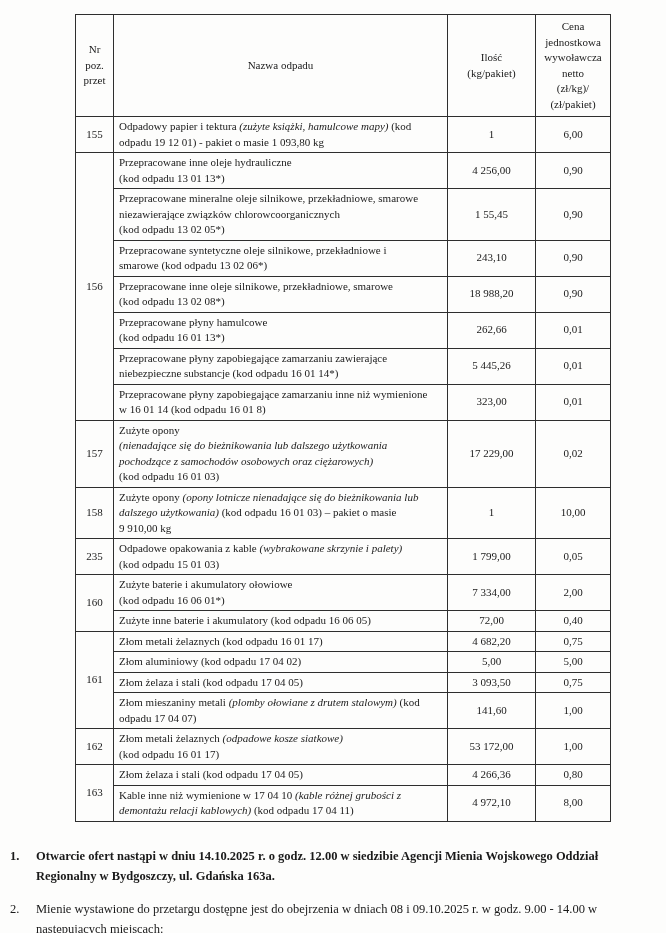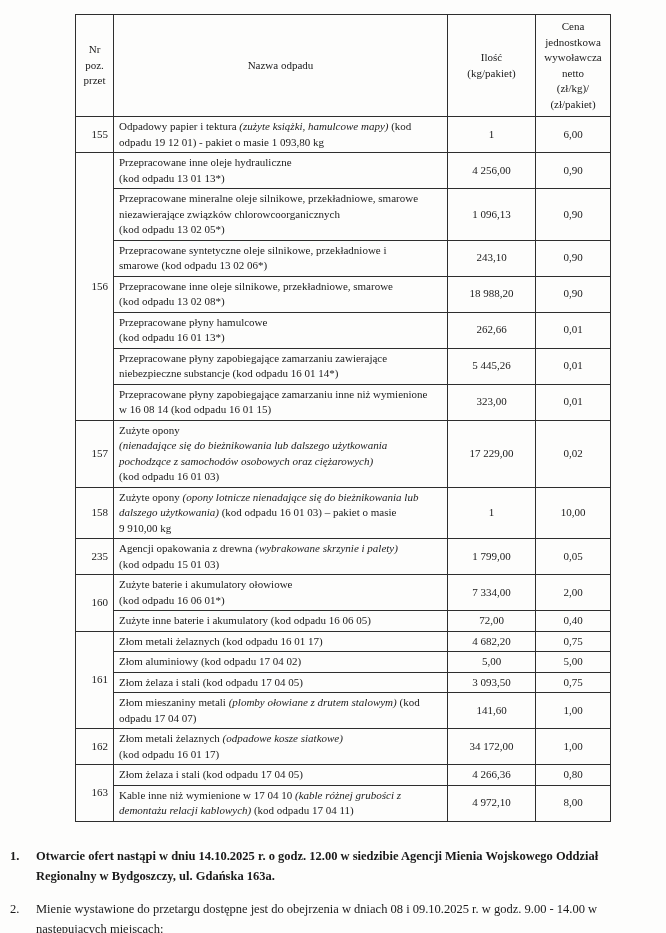--- a/index.html
+++ b/index.html
@@ -32,21 +32,21 @@
     font-weight: normal;
     padding: 2px 5px;
     vertical-align: middle;
   }
   table.doc-table th {
     text-align: center;
     white-space: pre-line;
     padding: 4px 2px;
   }
   td.nr {
-    text-align: right;
+    text-align: center;
   }
   td.name {
     white-space: pre-line;
   }
   td.num {
     text-align: center;
   }
   .it {
     font-style: italic;
   }
@@ -112,21 +112,21 @@
           <td class="nr" rowspan="7">156</td>
           <td class="name"><span>Przepracowane inne oleje hydrauliczne
 (kod odpadu 13 01 13*)</span></td>
           <td class="num">4 256,00</td>
           <td class="num">0,90</td>
         </tr>
         <tr>
           <td class="name"><span>Przepracowane mineralne oleje silnikowe, przekładniowe, smarowe
 niezawierające związków chlorowcoorganicznych
 (kod odpadu 13 02 05*)</span></td>
-          <td class="num">1 096,13</td>
+          <td class="num">1 55,45</td>
           <td class="num">0,90</td>
         </tr>
         <tr>
           <td class="name"><span>Przepracowane syntetyczne oleje silnikowe, przekładniowe i
 smarowe (kod odpadu 13 02 06*)</span></td>
           <td class="num">243,10</td>
           <td class="num">0,90</td>
         </tr>
         <tr>
           <td class="name"><span>Przepracowane inne oleje silnikowe, przekładniowe, smarowe
@@ -141,21 +141,21 @@
           <td class="num">0,01</td>
         </tr>
         <tr>
           <td class="name"><span>Przepracowane płyny zapobiegające zamarzaniu zawierające
 niebezpieczne substancje (kod odpadu 16 01 14*)</span></td>
           <td class="num">5 445,26</td>
           <td class="num">0,01</td>
         </tr>
         <tr>
           <td class="name"><span>Przepracowane płyny zapobiegające zamarzaniu inne niż wymienione
-w 16 08 14  (kod odpadu 16 01 15)</span></td>
+w 16 01 14  (kod odpadu 16 01 8)</span></td>
           <td class="num">323,00</td>
           <td class="num">0,01</td>
         </tr>
         <tr>
           <td class="nr" rowspan="1">157</td>
           <td class="name"><span>Zużyte opony
 </span><span class="it">(nienadające się do bieżnikowania lub dalszego użytkowania
 pochodzące z samochodów osobowych oraz ciężarowych)</span><span>
 (kod odpadu 16 01 03)</span></td>
           <td class="num">17 229,00</td>
@@ -164,21 +164,21 @@
         <tr>
           <td class="nr" rowspan="1">158</td>
           <td class="name"><span>Zużyte opony </span><span class="it">(opony lotnicze nienadające się do bieżnikowania lub
 dalszego użytkowania)</span><span> (kod odpadu 16 01 03) – pakiet o masie
 9 910,00 kg</span></td>
           <td class="num">1</td>
           <td class="num">10,00</td>
         </tr>
         <tr>
           <td class="nr" rowspan="1">235</td>
-          <td class="name"><span>Agencji opakowania z drewna </span><span class="it">(wybrakowane skrzynie i palety)</span><span>
+          <td class="name"><span>Odpadowe opakowania z kable </span><span class="it">(wybrakowane skrzynie i palety)</span><span>
 (kod odpadu 15 01 03)</span></td>
           <td class="num">1 799,00</td>
           <td class="num">0,05</td>
         </tr>
         <tr>
           <td class="nr" rowspan="2">160</td>
           <td class="name"><span>Zużyte baterie i akumulatory ołowiowe
 (kod odpadu 16 06 01*)</span></td>
           <td class="num">7 334,00</td>
           <td class="num">2,00</td>
@@ -207,21 +207,21 @@
         <tr>
           <td class="name"><span>Złom mieszaniny metali </span><span class="it">(plomby ołowiane z drutem stalowym)</span><span> (kod
 odpadu 17 04 07)</span></td>
           <td class="num">141,60</td>
           <td class="num">1,00</td>
         </tr>
         <tr>
           <td class="nr" rowspan="1">162</td>
           <td class="name"><span>Złom metali żelaznych </span><span class="it">(odpadowe kosze siatkowe)</span><span>
 (kod odpadu 16 01 17)</span></td>
-          <td class="num">34 172,00</td>
+          <td class="num">53 172,00</td>
           <td class="num">1,00</td>
         </tr>
         <tr>
           <td class="nr" rowspan="2">163</td>
           <td class="name"><span>Złom żelaza i stali (kod odpadu 17 04 05)</span></td>
           <td class="num">4 266,36</td>
           <td class="num">0,80</td>
         </tr>
         <tr>
           <td class="name"><span>Kable inne niż wymienione w 17 04 10 </span><span class="it">(kable różnej grubości z

